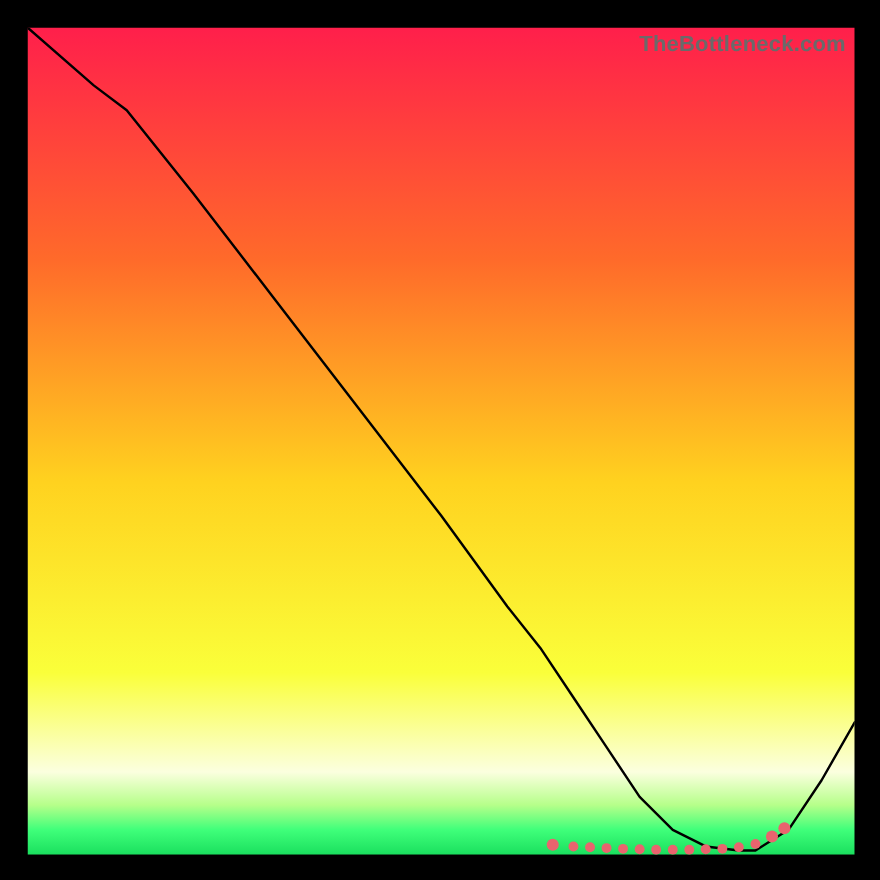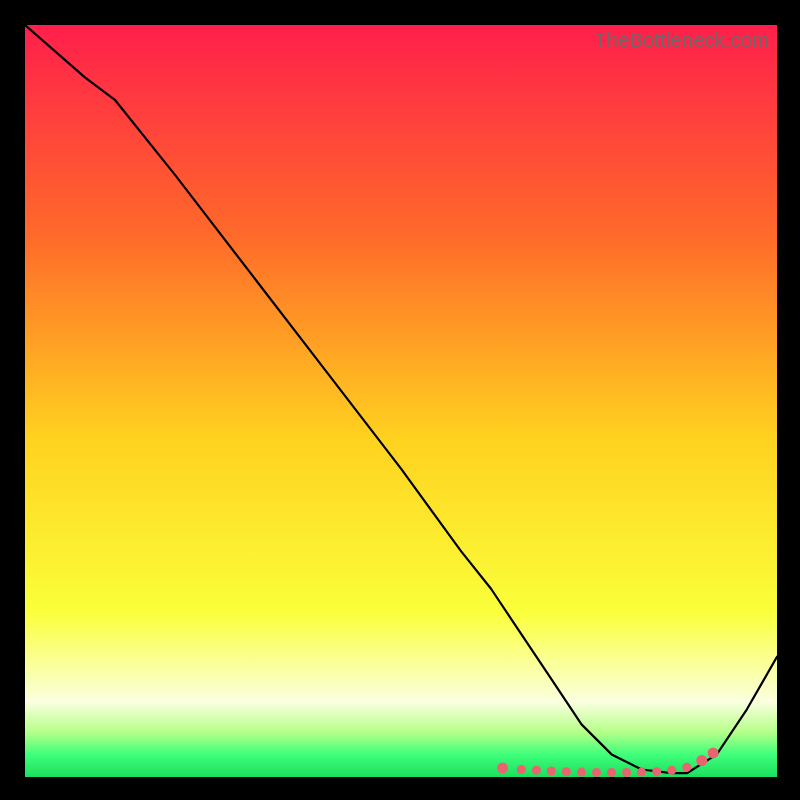--- a/index.html
+++ b/index.html
@@ -25,21 +25,21 @@
     top: 0;
     width: 752px;
     height: 752px;
   }
   .watermark {
     position: absolute;
     top: 4px;
     right: 8px;
     font-size: 20px;
     color: #6a6a6a;
-    font-weight: 400;
+    font-weight: 700;
     letter-spacing: 0.2px;
   }
 </style>
 </head>
 <body>
 
 <div class="frame">
   <svg class="plot" viewBox="0 0 752 752" preserveAspectRatio="none">
     <defs>
       <linearGradient id="bg-grad" x1="0" y1="0" x2="0" y2="1">

